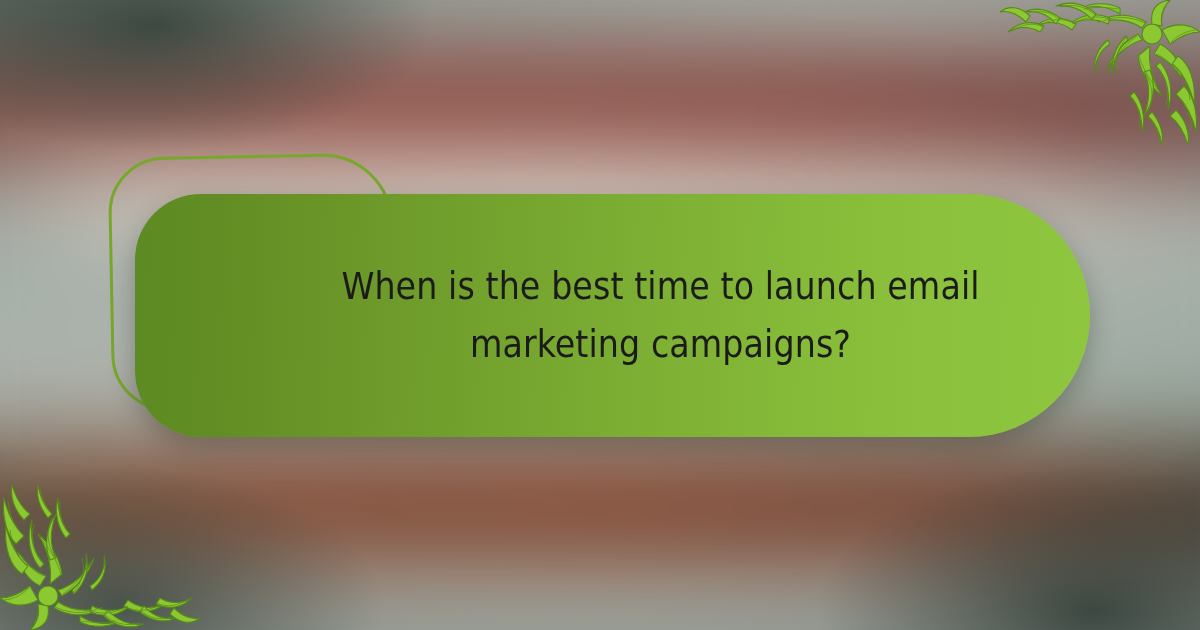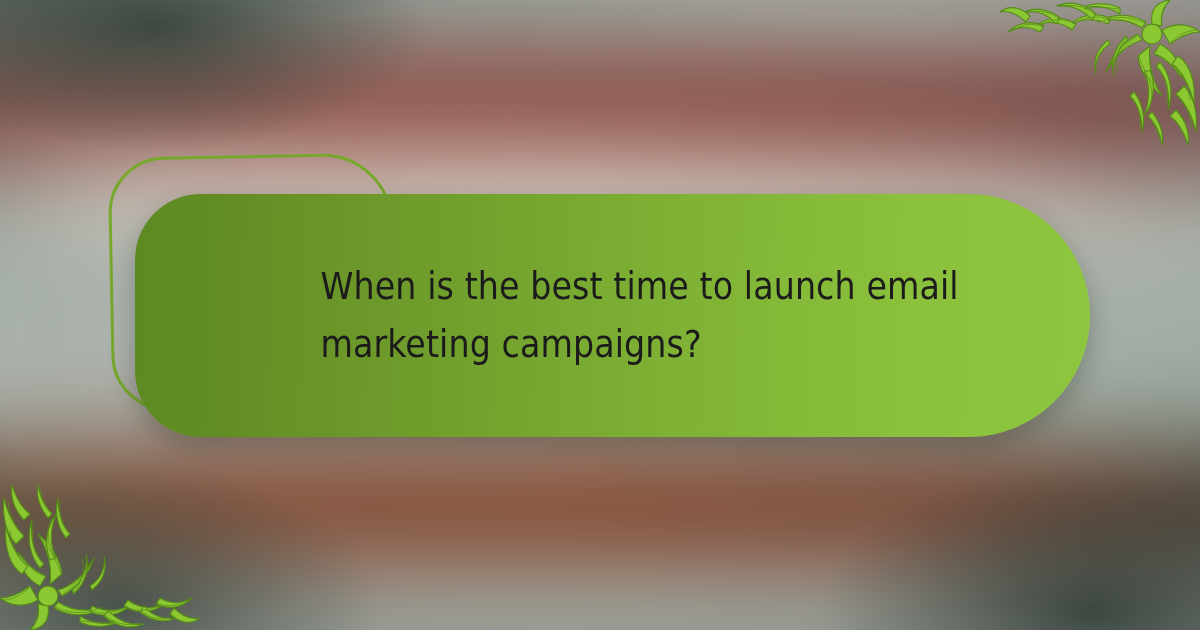--- a/index.html
+++ b/index.html
@@ -172,20 +172,21 @@
     box-shadow: 0 10px 26px rgba(24,34,18,0.30);
     display: flex;
     align-items: center;
     justify-content: center;
   }
 
   .quote-text {
     width: 680px;
     margin: 0;
     padding: 0 24px 0 120px;
+    text-align: center;
     font-family: "DejaVu Sans Condensed", "Liberation Sans Narrow", "Liberation Sans", sans-serif;
     font-size: 37px;
     font-weight: 400;
     line-height: 1.55;
     letter-spacing: 0.1px;
     color: #1b1b1b;
     white-space: pre-line;
   }
 
   

